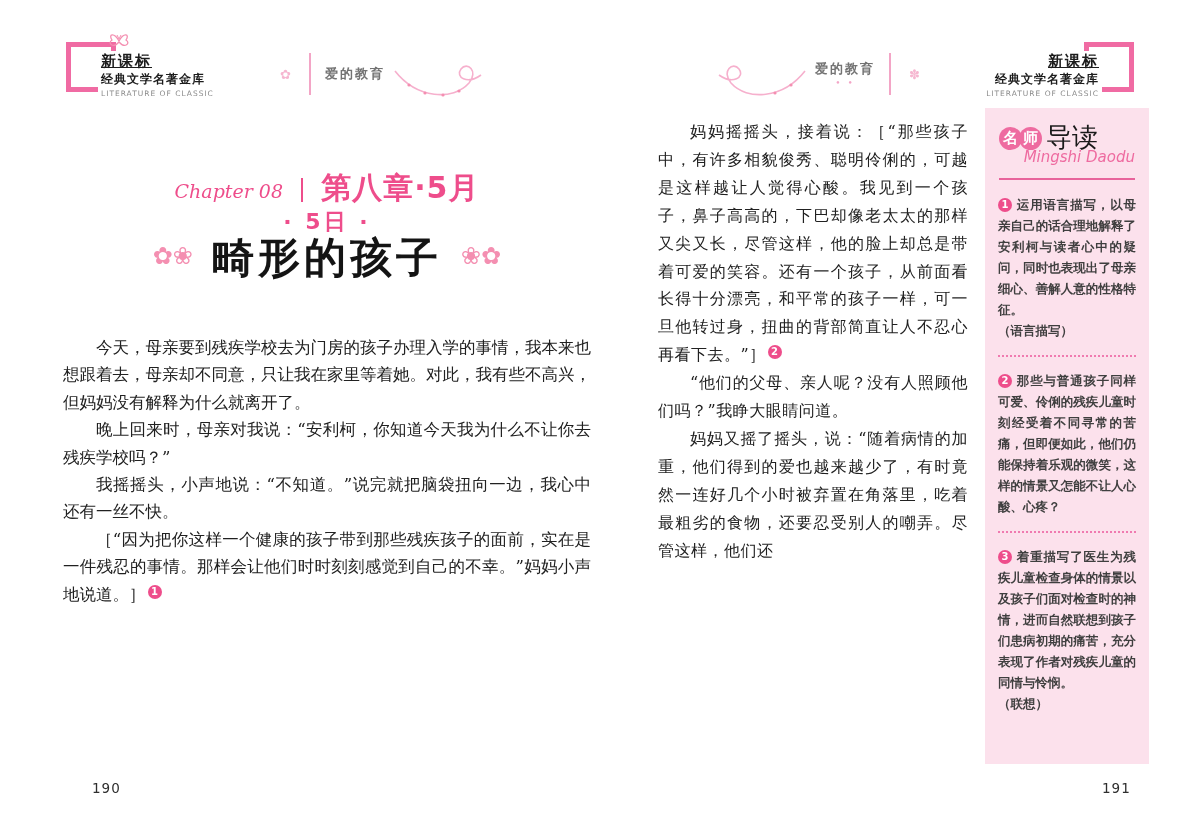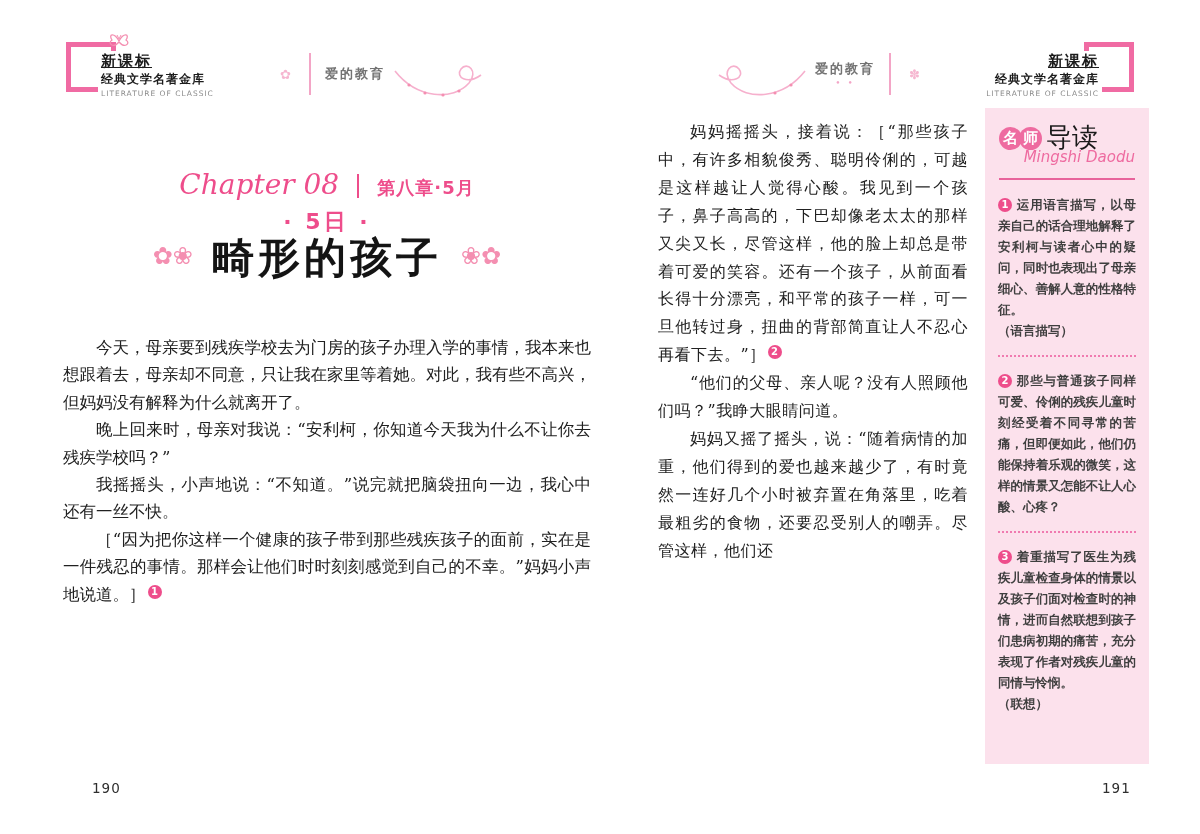--- a/index.html
+++ b/index.html
@@ -25,23 +25,23 @@
   .book-name { font-family:Liberation Serif, serif; font-size:13px; font-weight:bold;
                color:#737373; letter-spacing:2px; white-space:nowrap; }
   .deco-dots { color:#f3a5c6; font-size:9px; letter-spacing:2px; display:block; text-align:center; }
   .deco-flower { color:#f6b6d0; font-size:13px; margin:0 4px; font-family:"DejaVu Sans",sans-serif; }
   .butterfly { position:absolute; top:-12px; left:40px; }
   .swirl { margin:10px 4px 0 6px; }
   .hdr-right .swirl { transform:scaleX(-1); margin:10px 6px 0 4px; }
 
   
   .chapter-line { position:absolute; left:63px; top:168px; width:528px; text-align:center; color:#ee4d8b; white-space:nowrap; }
-  .ch-en { font-style:italic; font-size:28px; font-family:"DejaVu Serif","Liberation Serif",serif; }
+  .ch-en { font-style:italic; font-size:19px; font-family:"DejaVu Serif","Liberation Serif",serif; }
   .ch-bar { display:inline-block; width:2px; height:24px; background:#ee4d8b; margin:0 13px; vertical-align:-4px; }
-  .ch-cn { font-family:"DejaVu Sans","Liberation Sans",sans-serif; font-size:18px; font-weight:bold; letter-spacing:1px; }
+  .ch-cn { font-family:"DejaVu Sans","Liberation Sans",sans-serif; font-size:30px; font-weight:bold; letter-spacing:1px; }
   .date-line { position:absolute; left:63px; top:207px; width:528px; text-align:center;
                font-family:"DejaVu Sans","Liberation Sans",sans-serif; font-size:22px; font-weight:bold;
                color:#ee4d8b; letter-spacing:3px; }
   .title-row { position:absolute; left:63px; top:230px; width:528px; text-align:center; white-space:nowrap; }
   .title-main { display:inline-block; font-size:42px; font-weight:bold; color:#141414; letter-spacing:4px;
                 font-family:"DejaVu Serif","Liberation Serif",serif; }
   .tflower { display:inline-block; color:#f48fb1; font-size:24px; margin:0 14px; vertical-align:8px;
              font-family:"DejaVu Sans",sans-serif; }
   .tflower.fright { transform:scaleX(-1); }
 

